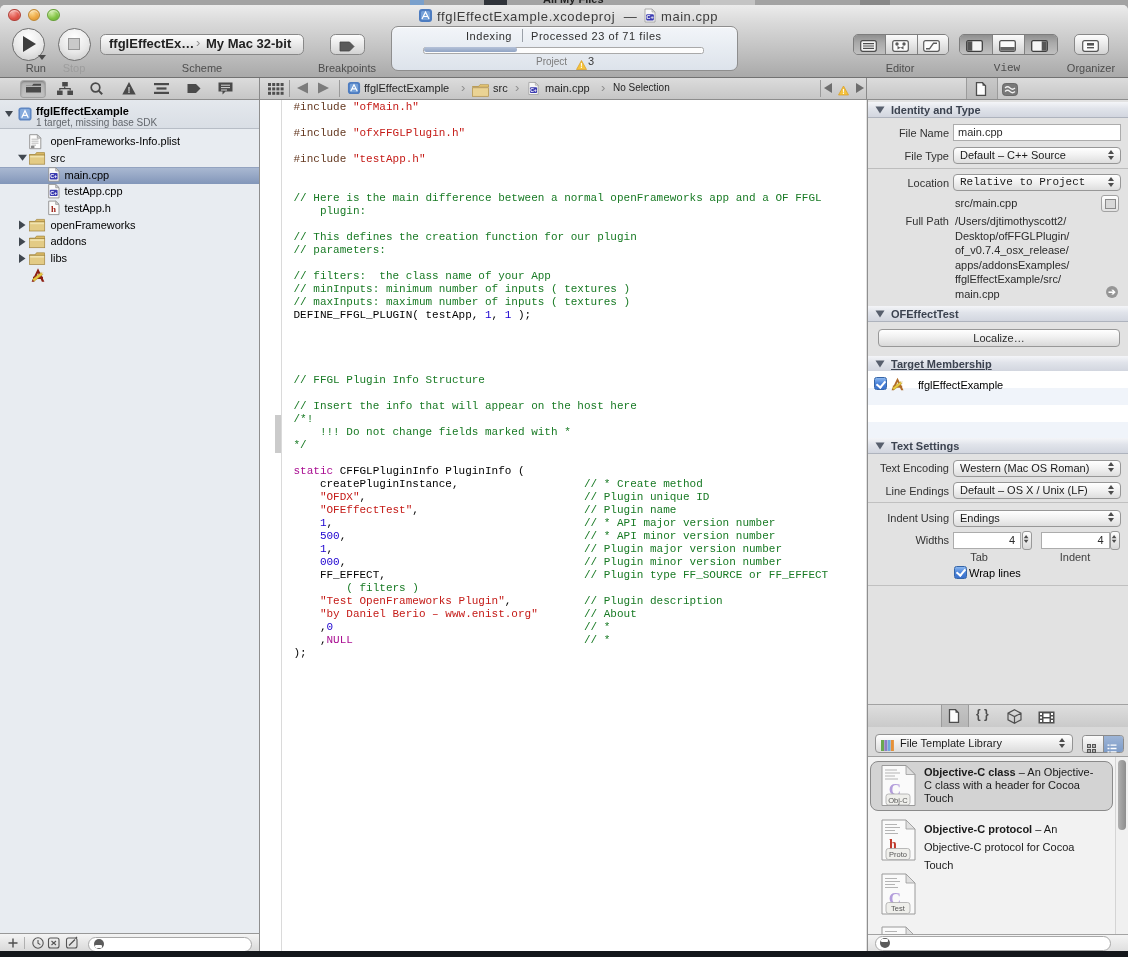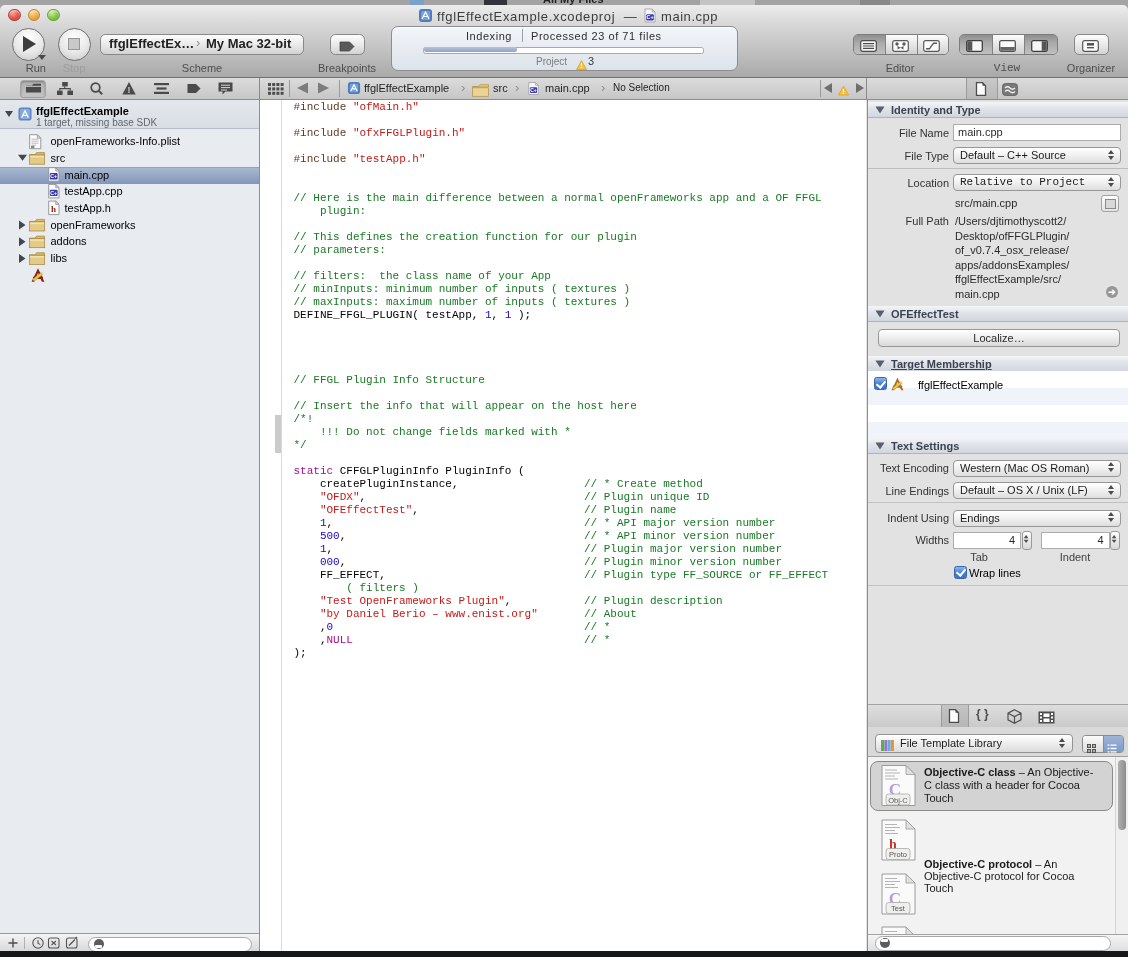--- a/index.html
+++ b/index.html
@@ -558,21 +558,21 @@
           </svg></div>
       <div class="abs" style="left:239px;top:638.5px;"><svg width="10" height="9" viewBox="0 0 10 9">
             <g stroke="#fff" stroke-width="1.3">
               <path d="M0.5 1.2 h2 M0.5 4.5 h2 M0.5 7.8 h2 M3.5 1.2 h6 M3.5 4.5 h6 M3.5 7.8 h6"></path>
             </g>
           </svg></div>
 
       <div class="abs" style="left:0;top:657px;width:261px;height:176.5px;background:#f2f2f2;"></div>
       <div class="abs" style="left:2px;top:660.5px;width:240.5px;height:48.5px;background:#d3d3d3;border:1.5px solid #8a8a8a;border-radius:8px;"></div>
       <div class="abs f11" style="left:56px;top:665.5px;width:188px;line-height:13.4px;color:#1a1a1a;"><b>Objective-C class</b> – An Objective-<br>C class with a header for Cocoa<br>Touch</div>
-      <div class="abs f11" style="left:56px;top:720px;width:188px;line-height:12px;color:#1a1a1a;margin-top:38px;"><b>Objective-C protocol</b> – An<br>Objective-C protocol for Cocoa<br>Touch</div>
+      <div class="abs f11" style="left:56px;top:720px;width:188px;line-height:18px;color:#1a1a1a;"><b>Objective-C protocol</b> – An<br>Objective-C protocol for Cocoa<br>Touch</div>
 
       <svg class="abs" style="left:10px;top:665px;" width="42" height="174" viewBox="0 0 42 174">
         <defs>
           <g id="tpl">
               <path d="M4 0.5 h24 l9 9 v31 h-33 z" fill="#fafafa" stroke="#9a9a9a" stroke-width="1"></path>
               <path d="M28 0.5 l9 9 h-9 z" fill="#e0e0e0" stroke="#9a9a9a" stroke-width="0.8"></path>
               <path d="M7 5 h12 M7 8 h15 M7 11 h10 M7 14 h13" stroke="#b4b4b4" stroke-width="1"></path>
             </g>
           <g id="badge">
               <rect x="0" y="0" width="24" height="11" rx="2.5" fill="#efefeb" stroke="#a9a9a9" stroke-width="0.8"></rect>

